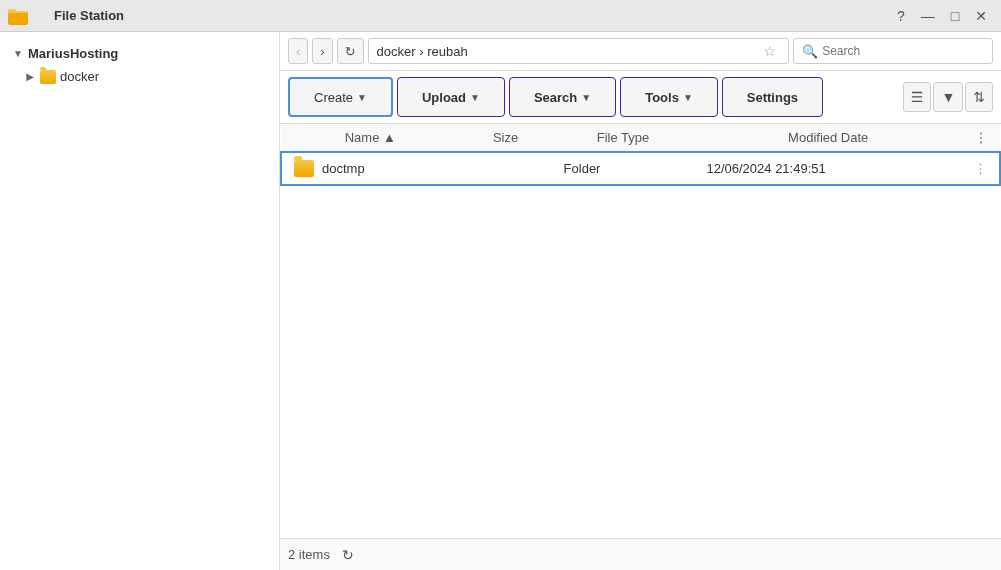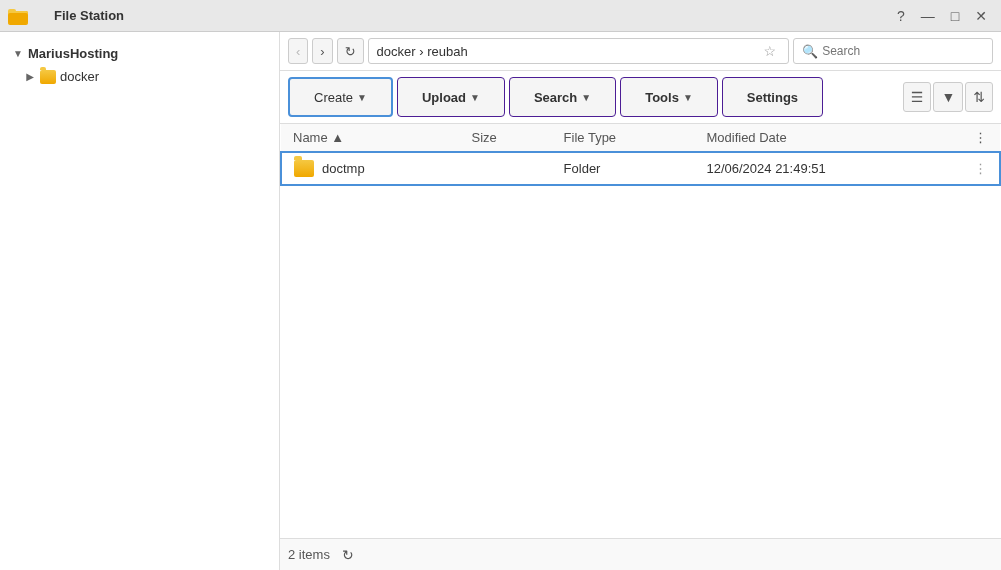--- a/index.html
+++ b/index.html
@@ -238,21 +238,21 @@
 
     .file-table {
       width: 100%;
       border-collapse: collapse;
     }
     .file-table thead tr {
       border-bottom: 1px solid #ddd;
       background: #f9f9f9;
     }
     .file-table thead th {
-      text-align: left;
+      text-align: center;
       padding: 6px 12px;
       font-size: 13px;
       color: #555;
       font-weight: normal;
       border-bottom: 1px solid #ddd;
     }
     .file-table tbody tr {
       border-bottom: 1px solid #eee;
       cursor: pointer;
     }

